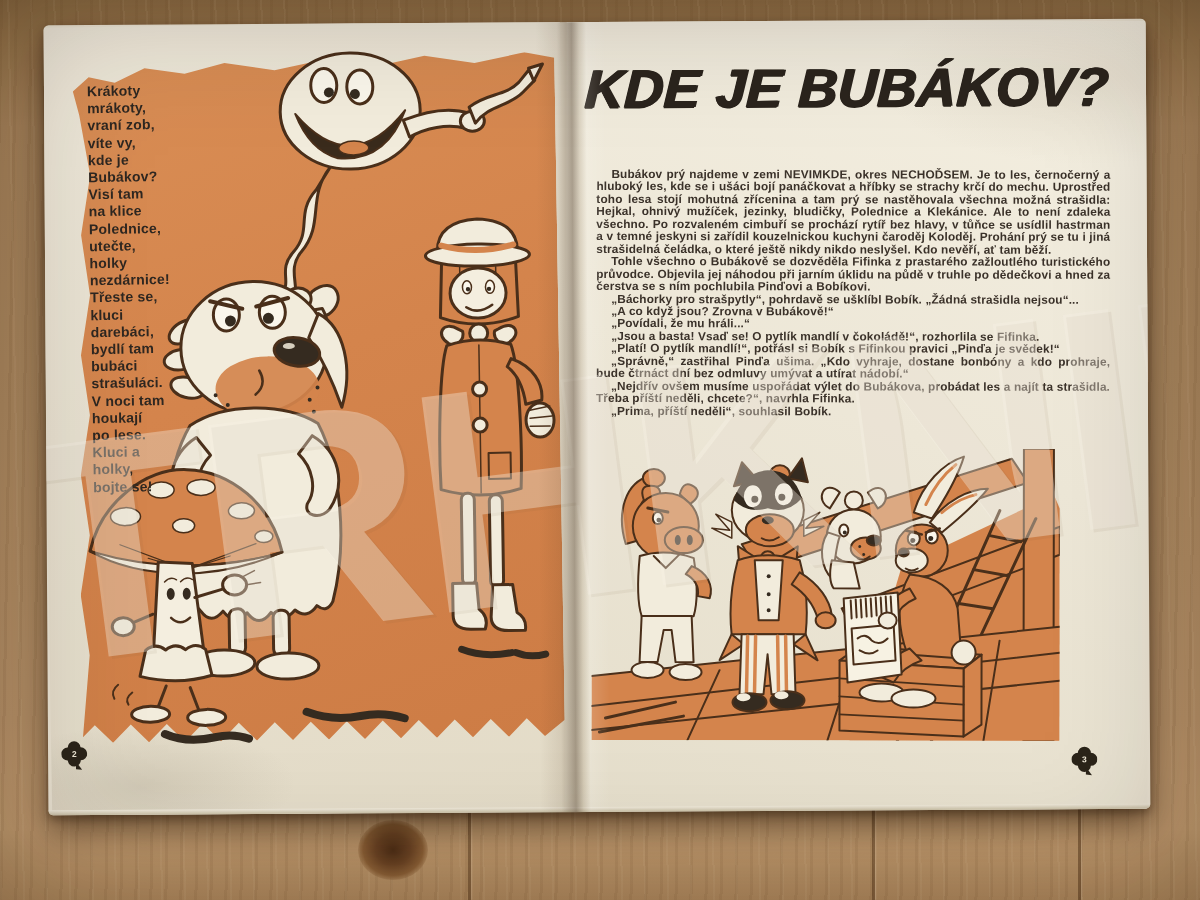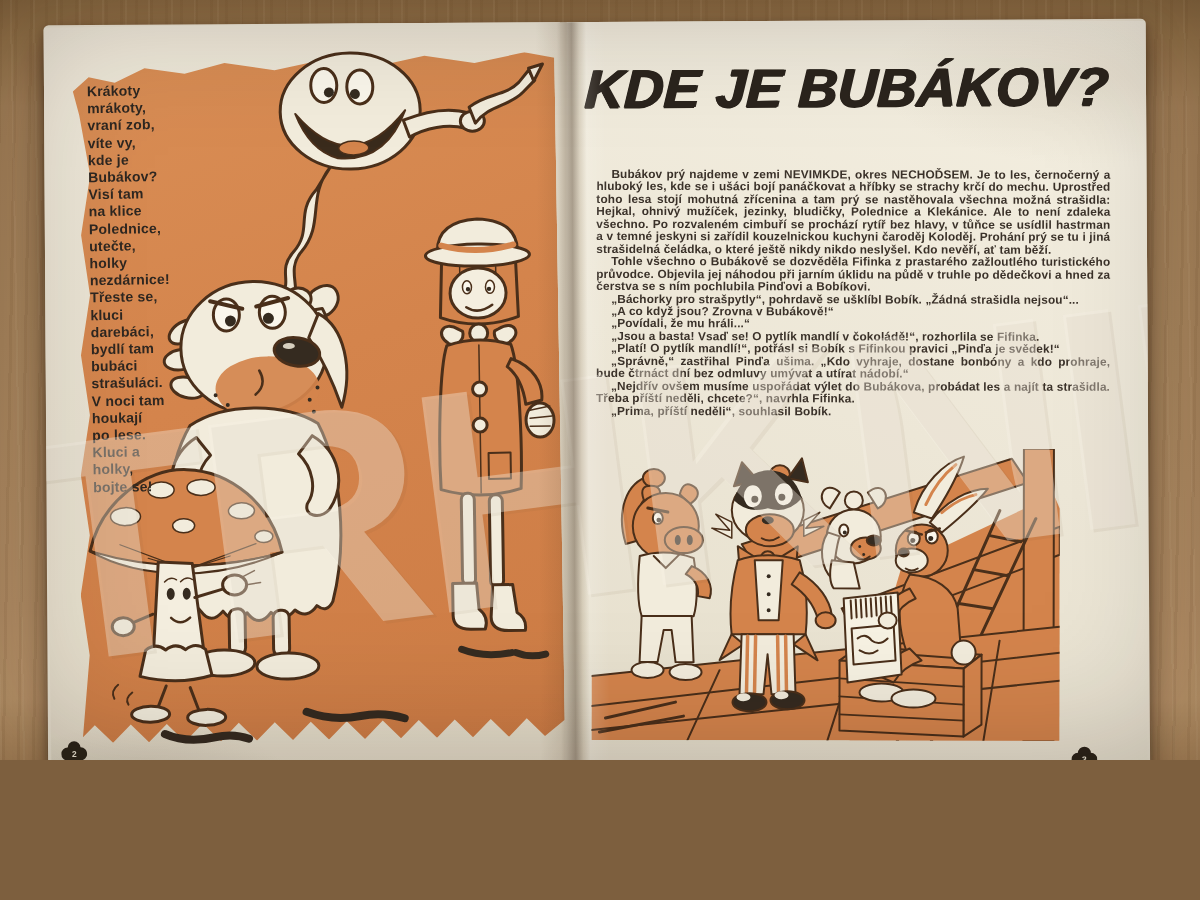--- a/index.html
+++ b/index.html
@@ -1,18 +1,18 @@
 <!DOCTYPE html>
 <html style="--panel_orange: #d4844c; --paper: #f2ecdc; --ink: #352b20; --outline: #4a2f1a; --clover: #2b2419;"><head>
 <meta charset="utf-8">
 <style>
   * { margin:0; padding:0; box-sizing:border-box; }
   html,body { width:1200px; height:900px; overflow:hidden; background:#7d5f3e;
               font-family:"Liberation Sans", sans-serif; }
-  .stage { position:relative; width:1200px; height:760px; overflow:hidden; }
+  .stage { position:relative; width:1200px; height:900px; overflow:hidden; }
 
   
   .wood { position:absolute; inset:0;
     background:
       repeating-linear-gradient(91deg, rgba(104,70,34,.10) 0 3px, rgba(0,0,0,0) 3px 15px),
       repeating-linear-gradient(89deg, rgba(255,235,200,.06) 0 2px, rgba(0,0,0,0) 2px 23px),
       linear-gradient(180deg,#8a6a42 0%,#97754b 5%,#a6835a 14%,#ad8a60 45%,#b79268 80%,#c09a6e 92%,#b08a5e 100%);
   }
   .wood .knot { position:absolute; left:358px; top:820px; width:70px; height:60px; border-radius:50%;
     background:radial-gradient(ellipse at center,#4e2f16 0%,#6b4424 35%,#8a5f35 60%,rgba(138,95,53,0) 75%); }

